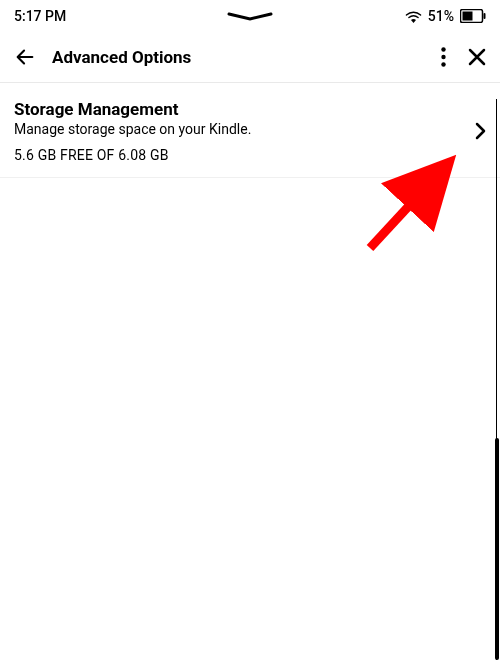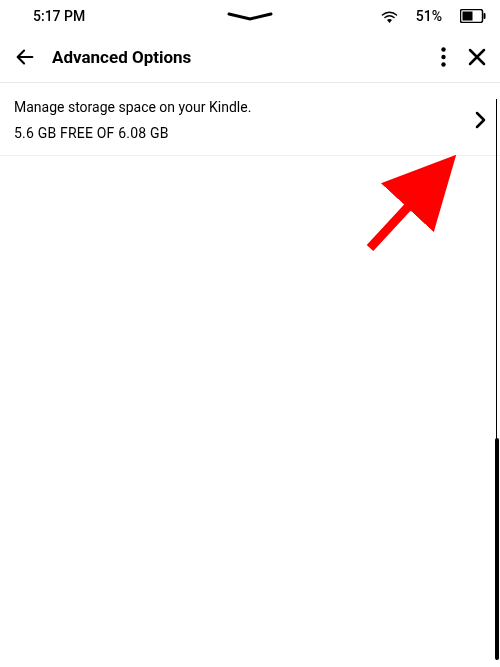--- a/index.html
+++ b/index.html
@@ -20,26 +20,25 @@
       justify-content: space-between;
       align-items: center;
       padding: 8px 14px 4px 14px;
       font-size: 14px;
       font-weight: 500;
       color: #000;
     }
     .status-left {
       display: flex;
       align-items: center;
-      margin-left: 19px;
     }
     .status-right {
       display: flex;
       align-items: center;
-      gap: 18px;
+      gap: 6px;
     }
     .battery-pct {
       font-size: 14px;
     }
     .handle {
       position: absolute;
       top: 12px;
       left: 50%;
       transform: translateX(-50%);
     }
@@ -171,20 +170,21 @@
         <path d="M2 2 L16 16 M16 2 L2 16" stroke="#000" stroke-width="2.5" stroke-linecap="round"></path>
       </svg>
     </span>
   </div>
 </div>
 
 <div class="divider"></div>
 
 <div class="list-item">
   <div class="list-item-body">
+    <div class="list-item-title">Storage Management</div>
     <div class="list-item-desc">Manage storage space on your Kindle.</div>
     <div class="list-item-sub">5.6 GB FREE OF 6.08 GB</div>
   </div>
   <div class="chevron-box">
     <svg width="11" height="18" viewBox="0 0 11 18">
       <path d="M2 2 L9 9 L2 16" stroke="#000" stroke-width="2.5" fill="none" stroke-linecap="round" stroke-linejoin="round"></path>
     </svg>
   </div>
 </div>
 

